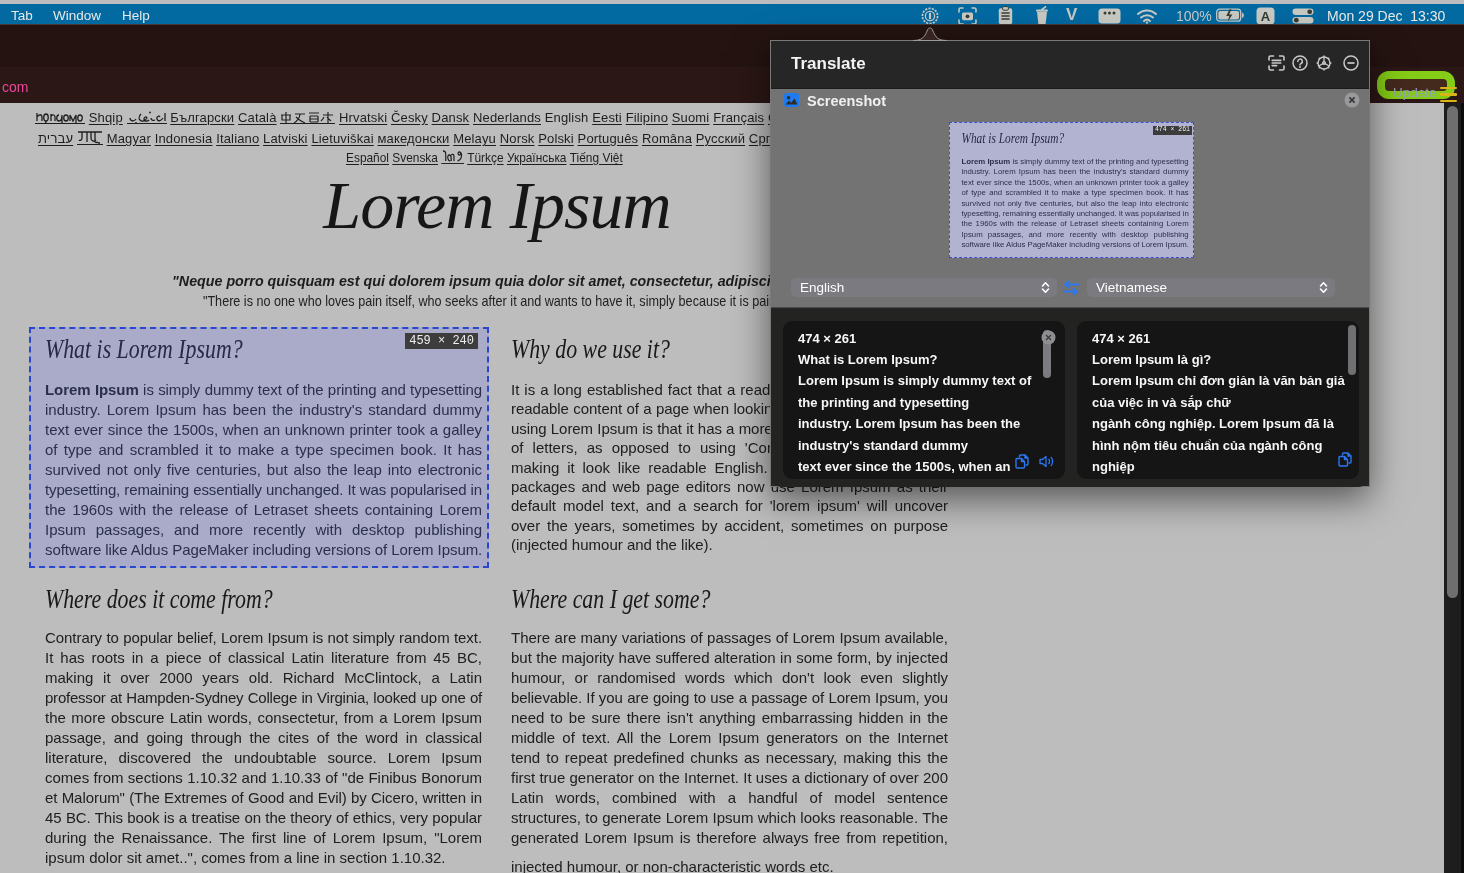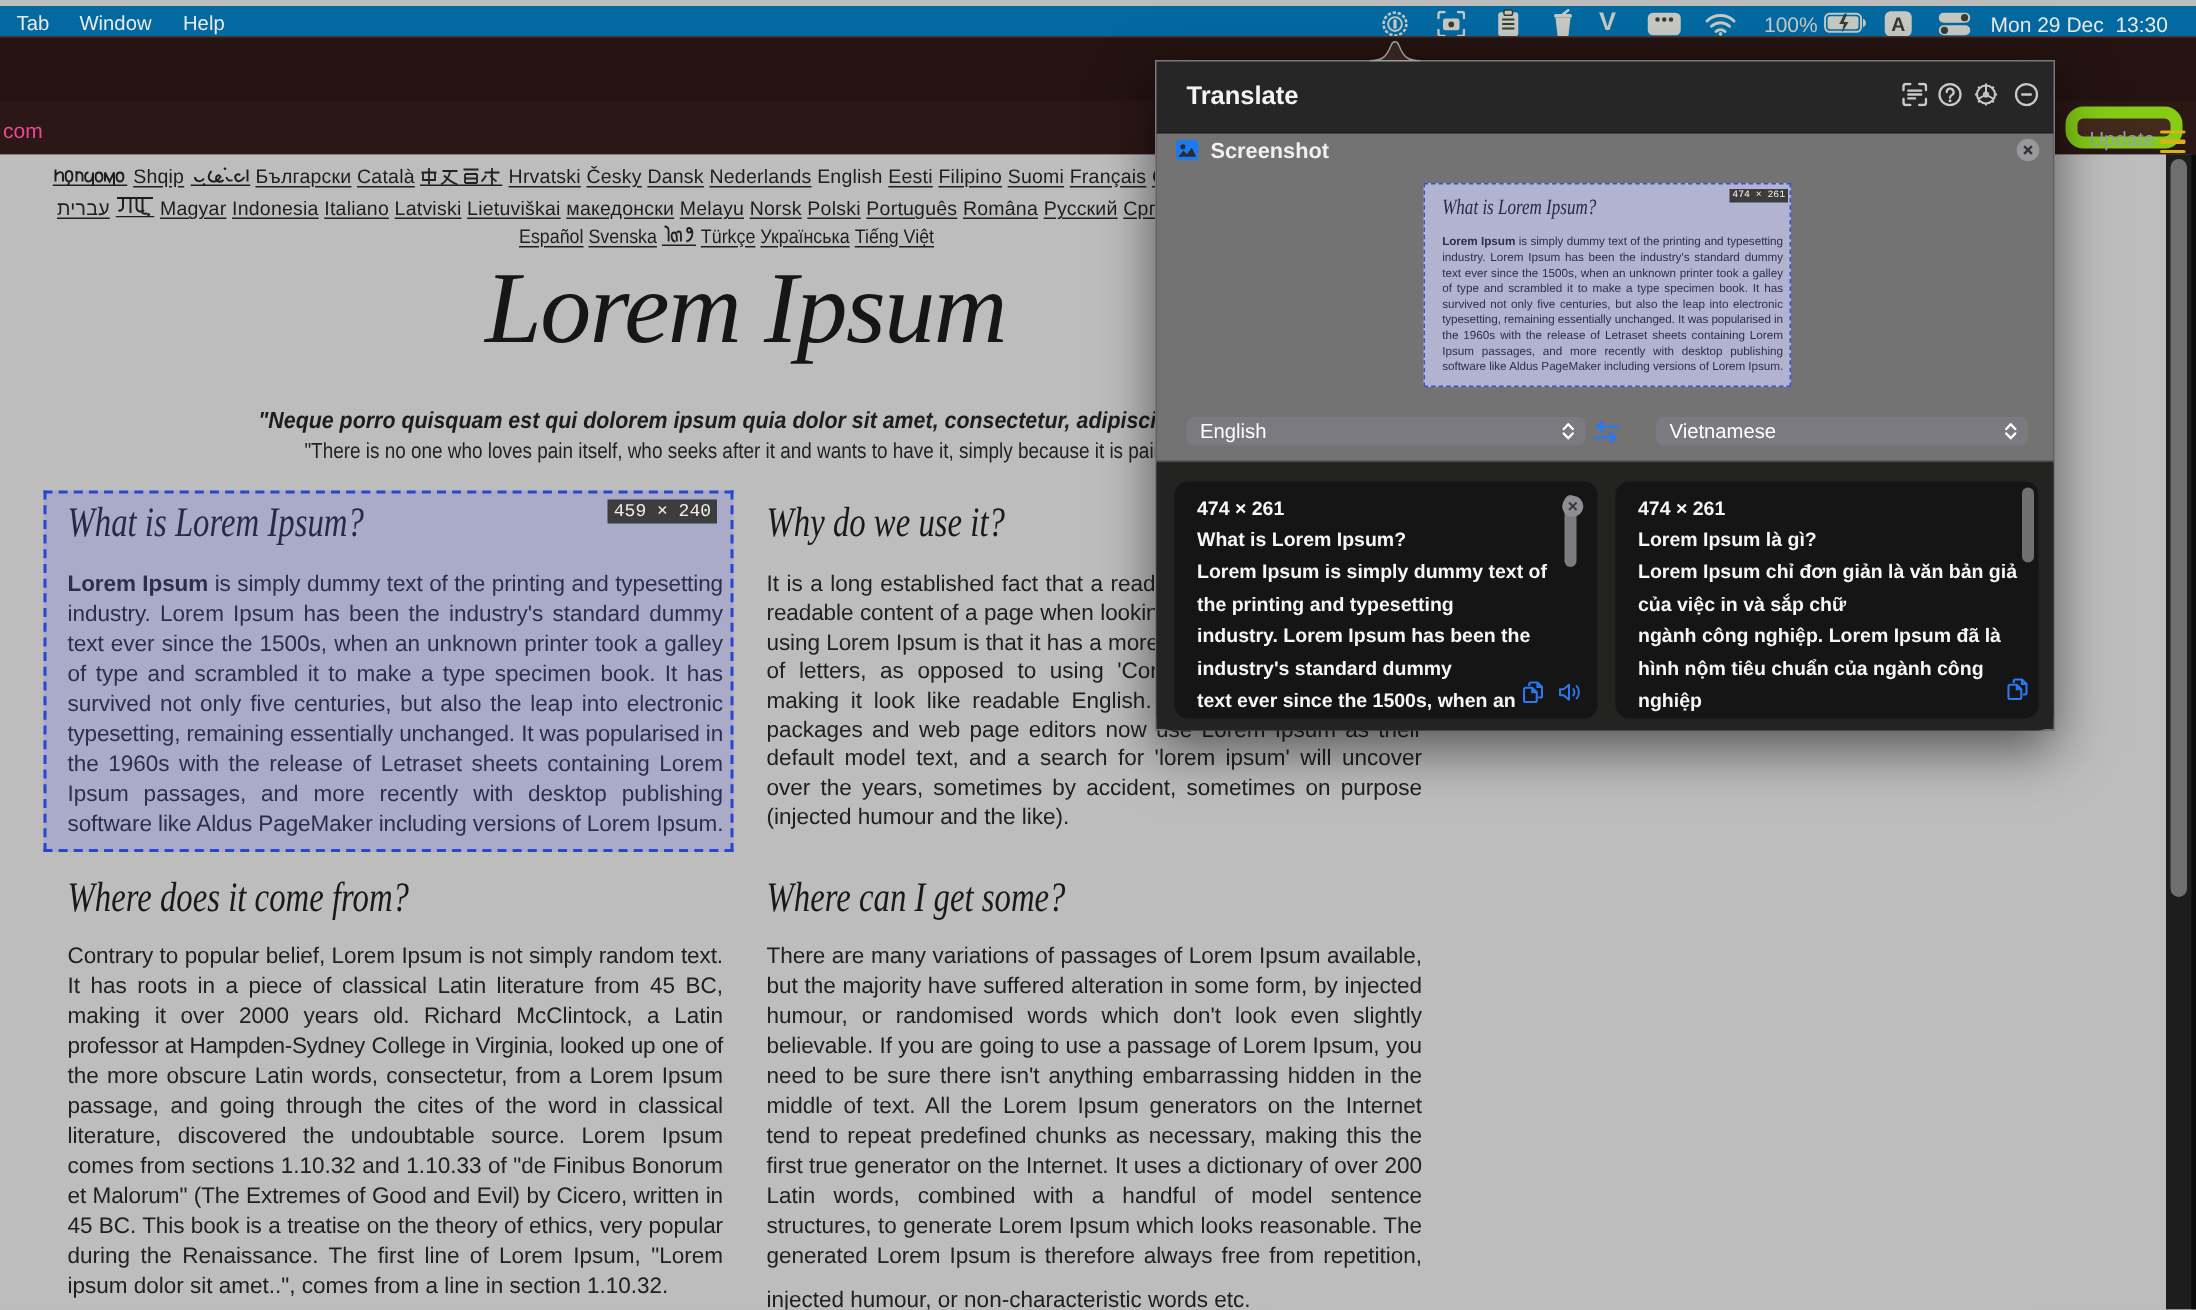--- a/index.html
+++ b/index.html
@@ -290,21 +290,21 @@
     <svg class="abs" style="right:5px;top:3px" width="13" height="13" viewBox="0 0 13 13">
         <path d="M3.5,5 L6.5,1.8 L9.5,5 M3.5,8 L6.5,11.2 L9.5,8" fill="none" stroke="#fff" stroke-width="1.6" stroke-linecap="round" stroke-linejoin="round"></path>
       </svg>
   </div>
   <svg class="abs" style="left:291px;top:239px" width="18" height="16" viewBox="0 0 18 16">
       <g stroke="#2b78f2" stroke-width="1.8" fill="none">
         <path d="M17,4.5 H4 M7,1 L3,4.5 L7,8"></path>
         <path d="M1,11.5 H14 M11,8 L15,11.5 L11,15"></path>
       </g>
     </svg>
-  <div class="popsel" style="left:333px;width:248px">Vietnamese
+  <div class="popsel" style="left:316px;width:248px">Vietnamese
     <svg class="abs" style="right:5px;top:3px" width="13" height="13" viewBox="0 0 13 13">
         <path d="M3.5,5 L6.5,1.8 L9.5,5 M3.5,8 L6.5,11.2 L9.5,8" fill="none" stroke="#fff" stroke-width="1.6" stroke-linecap="round" stroke-linejoin="round"></path>
       </svg>
   </div>
   <div class="resbox" style="left:12px">
     <div class="txt">474 × 261<br>What is Lorem Ipsum?<br>Lorem Ipsum is simply dummy text of<br>the printing and typesetting<br>industry. Lorem Ipsum has been the<br>industry's standard dummy<br>text ever since the 1500s, when an</div>
     <div class="abs" style="left:260px;top:9px;width:8px;height:48px;background:#7c7c80;border-radius:4px"></div>
     <svg class="abs" style="left:258px;top:9px" width="15" height="15" viewBox="0 0 15 15">
         <circle cx="7.5" cy="7.5" r="7" fill="#8f8f93"></circle>
         <path d="M5,5 l5,5 M10,5 l-5,5" stroke="#3a3a3a" stroke-width="1.3"></path>

